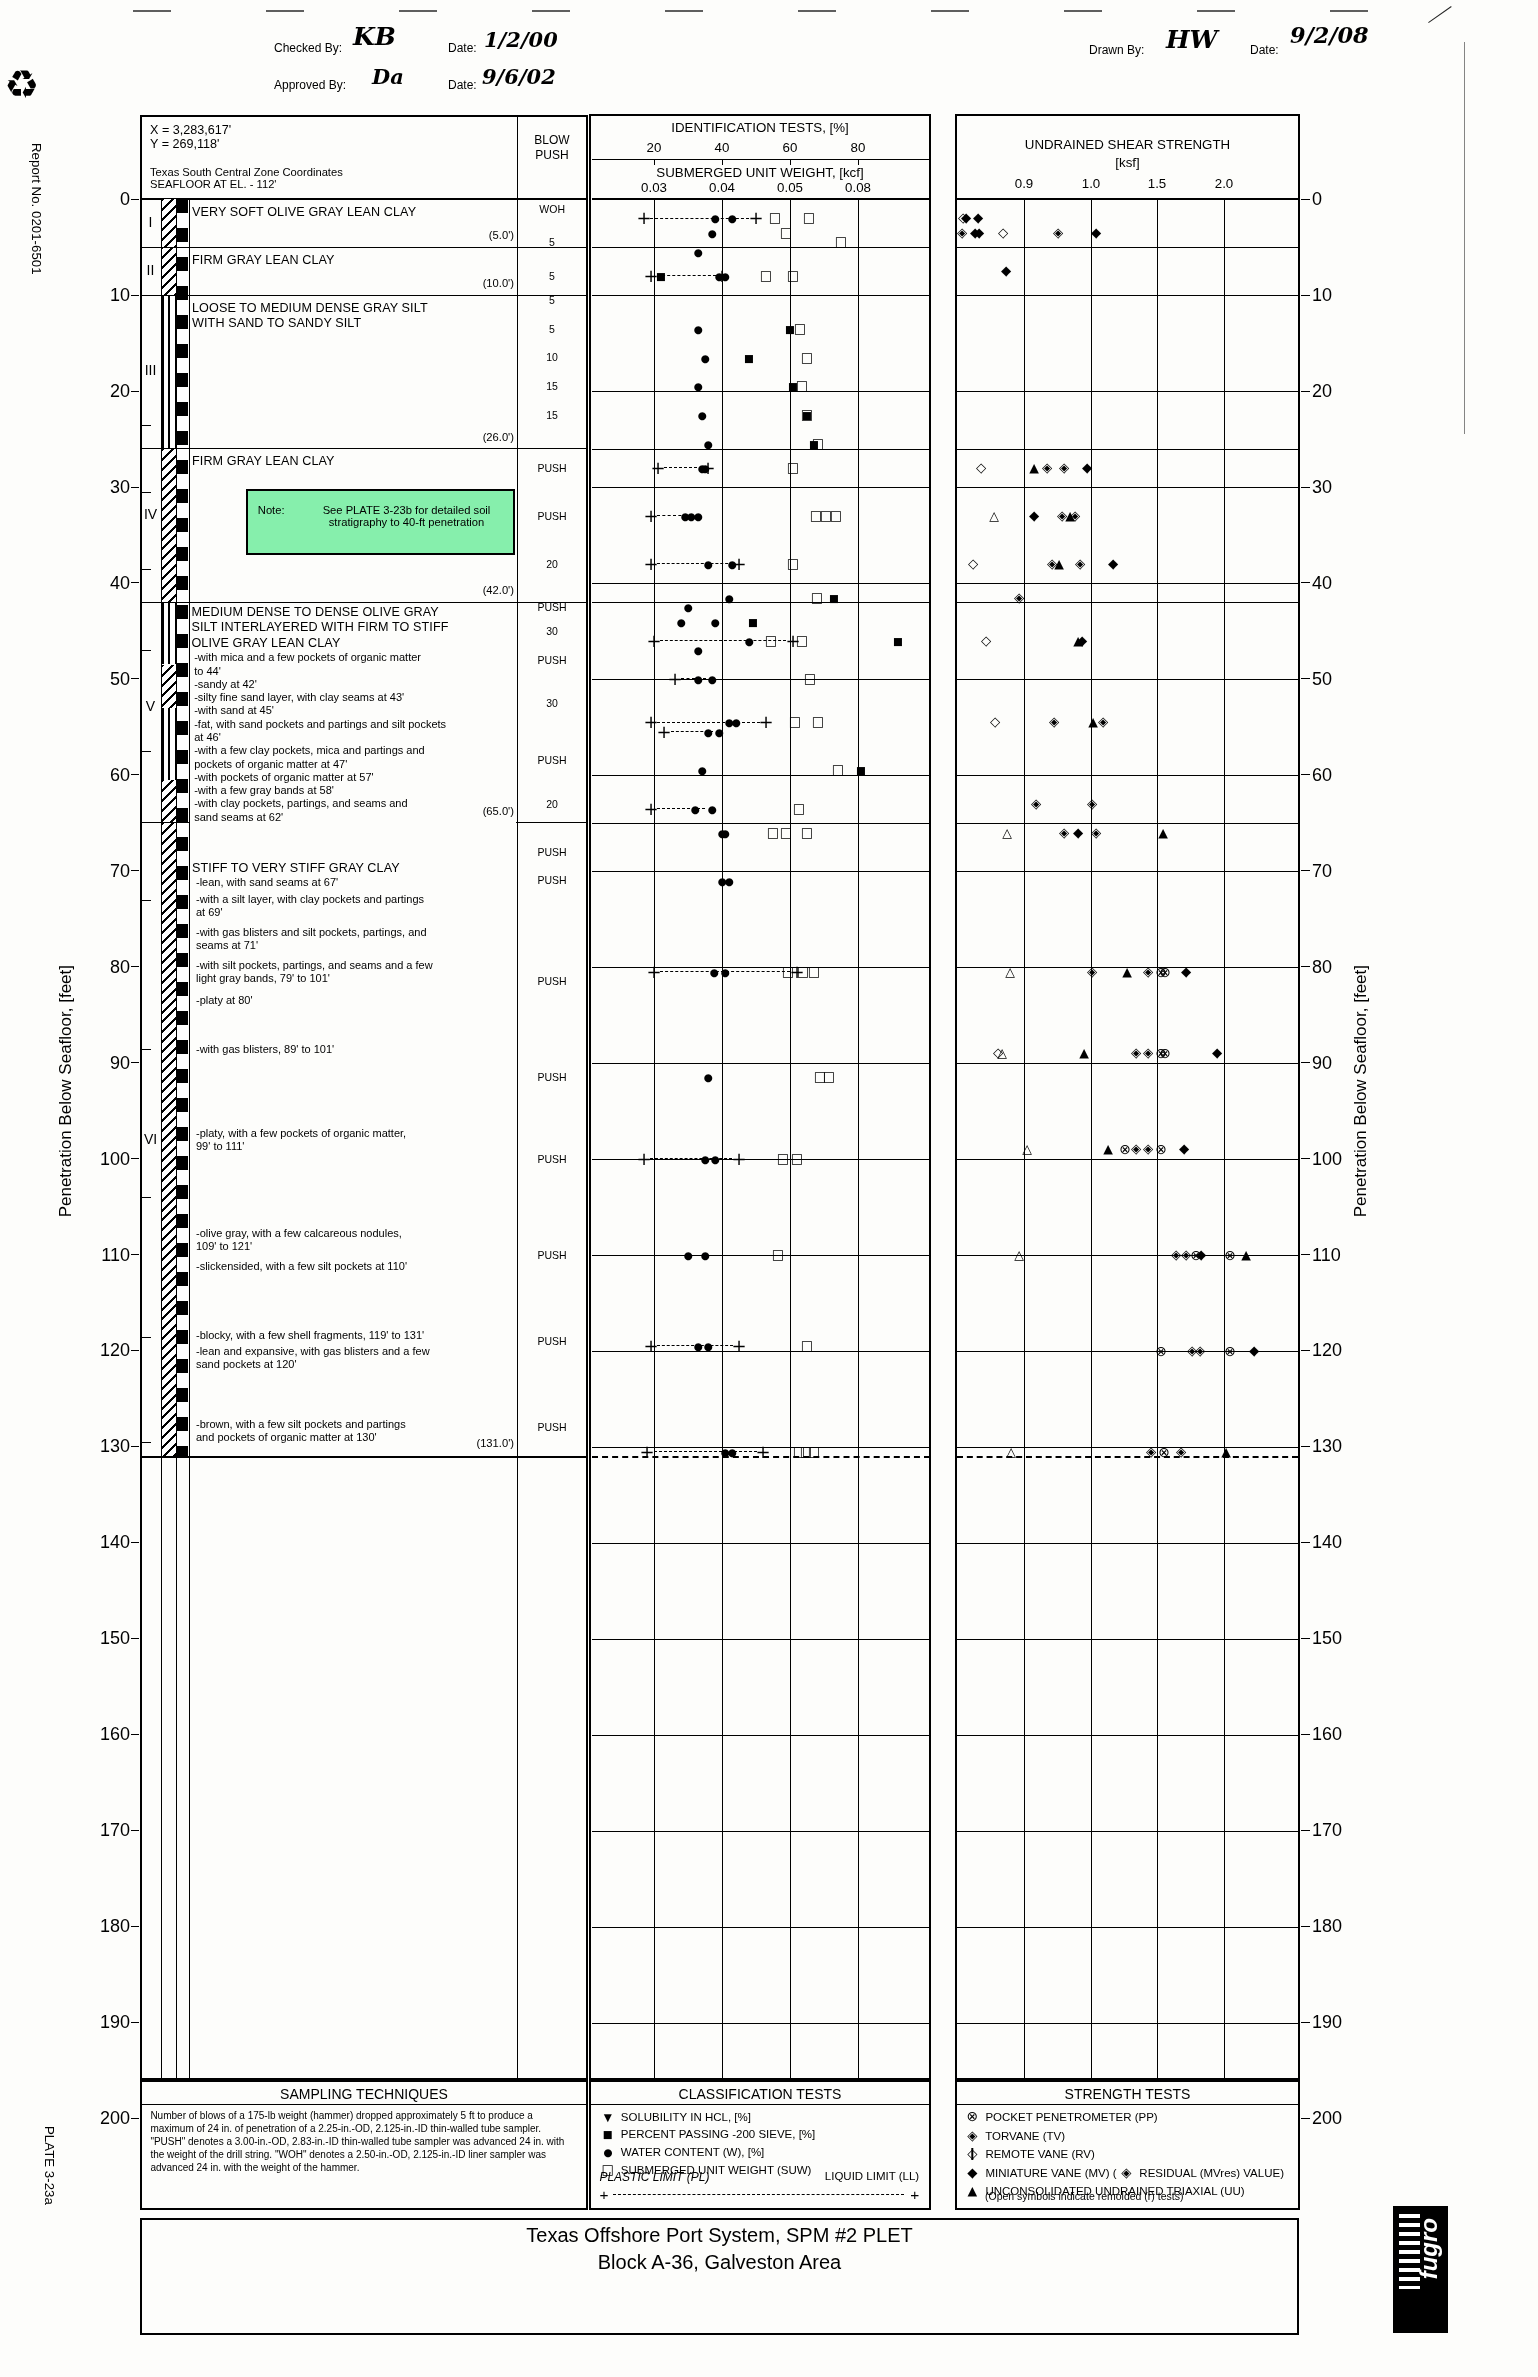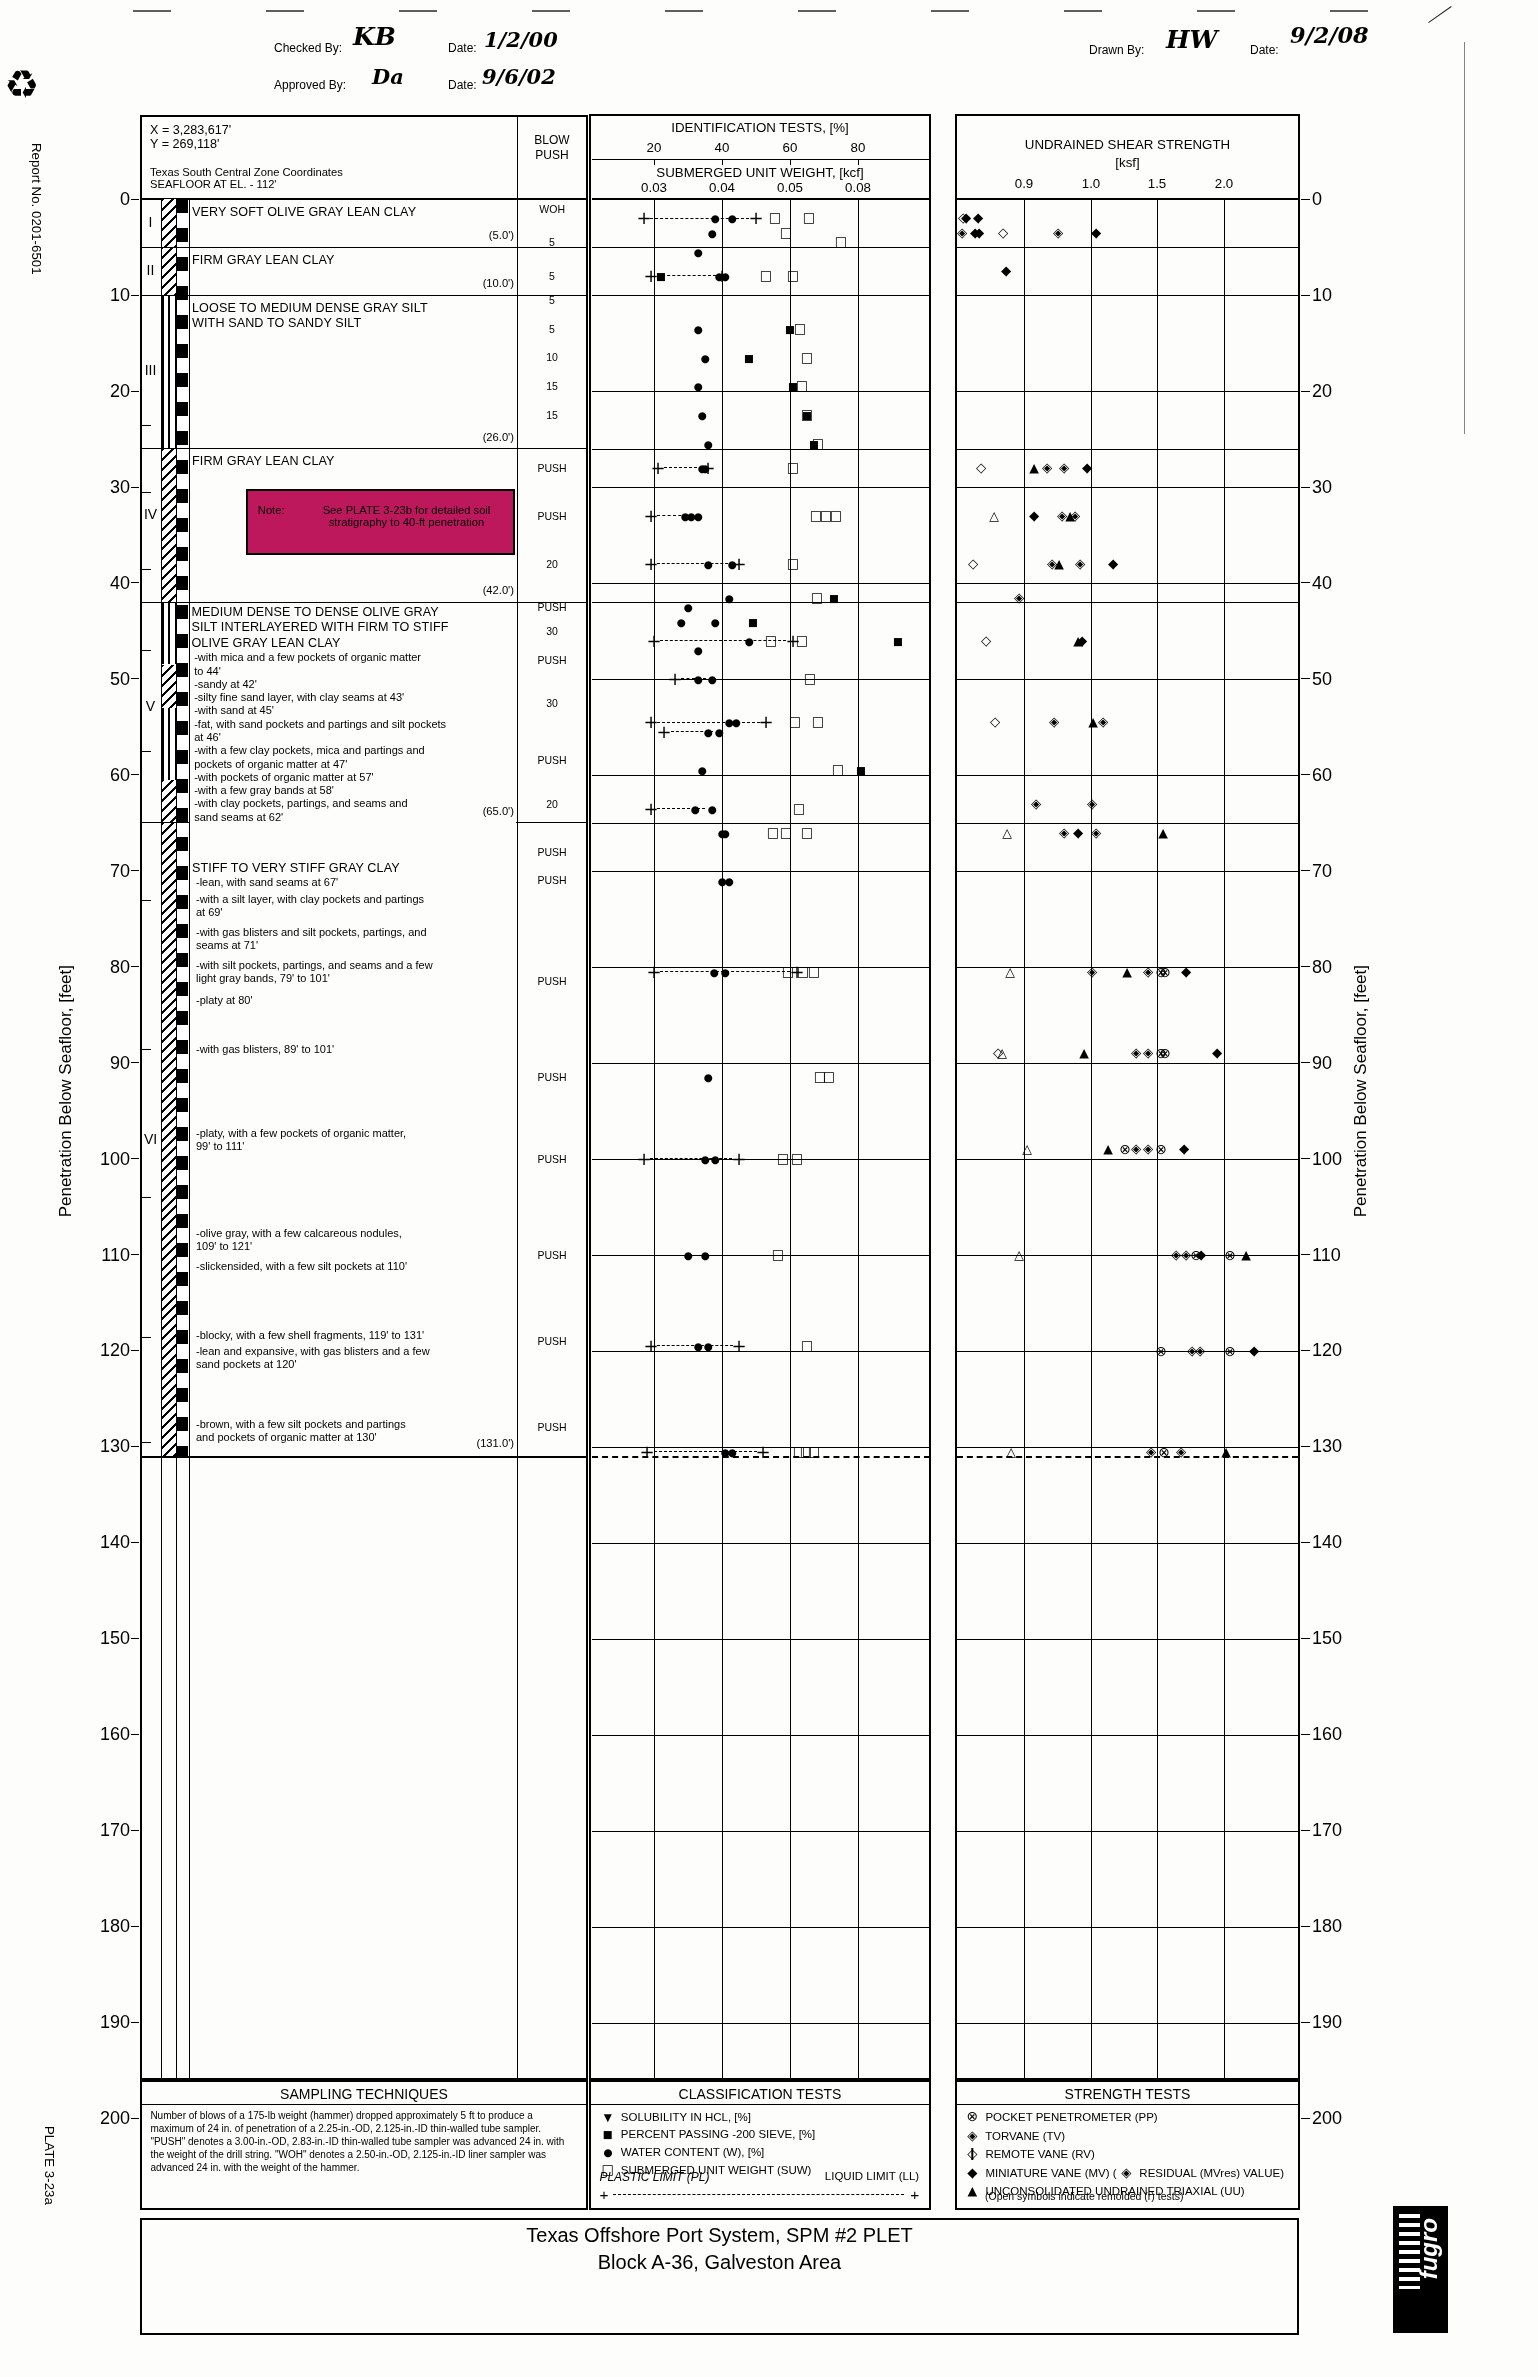--- a/index.html
+++ b/index.html
@@ -51,21 +51,21 @@
   <div class="box" style="left:140px;top:115px;width:448px;height:1965px;"></div>
 
   <div class="abs" style="left:150px;top:123px;width:350px;">
     <div style="font-size:12.6px;">X = 3,283,617'</div>
     <div style="font-size:12.6px;">Y = 269,118'</div>
     <div style="font-size:11.2px;margin-top:15.4px;">Texas South Central Zone Coordinates</div>
     <div style="font-size:11.2px;">SEAFLOOR AT EL. - 112'</div>
   </div>
   <div class="abs ctr" style="left:519px;top:133px;width:66px;font-size:12px;line-height:15.4px;">BLOW PUSH</div>
 
-  <div class="abs" style="left:246px;top:489px;width:269px;height:66px;border:2.8px solid #000;box-sizing:border-box;background:#be185d;z-index:3;">
+  <div class="abs" style="left:246px;top:489px;width:269px;height:66px;border:2.8px solid #000;box-sizing:border-box;background:#86efac;z-index:3;">
     <span style="position:absolute;left:9.8px;top:12.6px;font-size:11.2px;">Note:</span>
     <div style="position:absolute;left:57px;top:12.6px;width:203px;text-align:center;">
       <div style="font-size:11.2px;">See PLATE 3-23b for detailed soil</div>
       <div style="font-size:11.2px;">stratigraphy to 40-ft penetration</div>
     </div>
   </div>
 
   <div class="box" style="left:589px;top:114px;width:342px;height:1966px;"></div>
   <div class="abs ctr" style="left:589px;top:120px;width:342px;font-size:13.3px;">IDENTIFICATION TESTS, [%]</div>
   <div class="abs ctr" style="left:589px;top:165px;width:342px;font-size:13.3px;">SUBMERGED UNIT WEIGHT, [kcf]</div>

